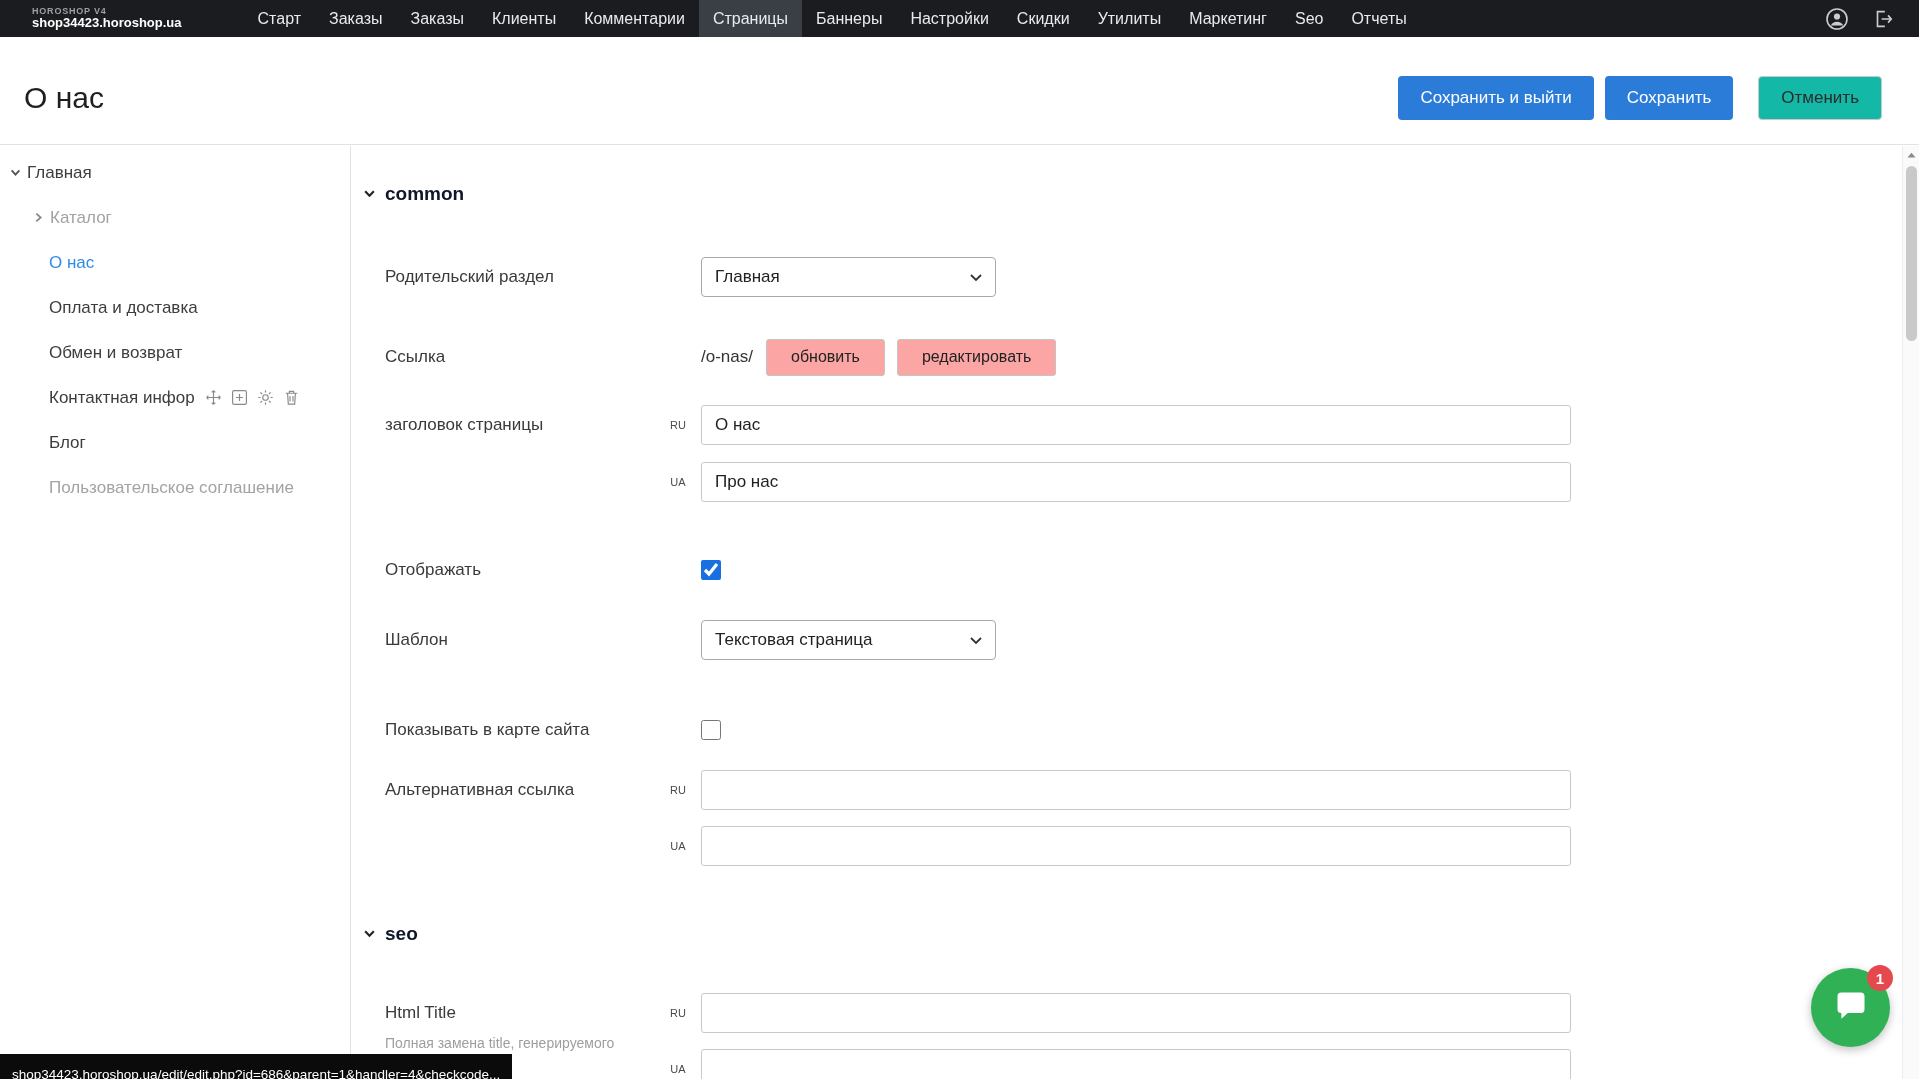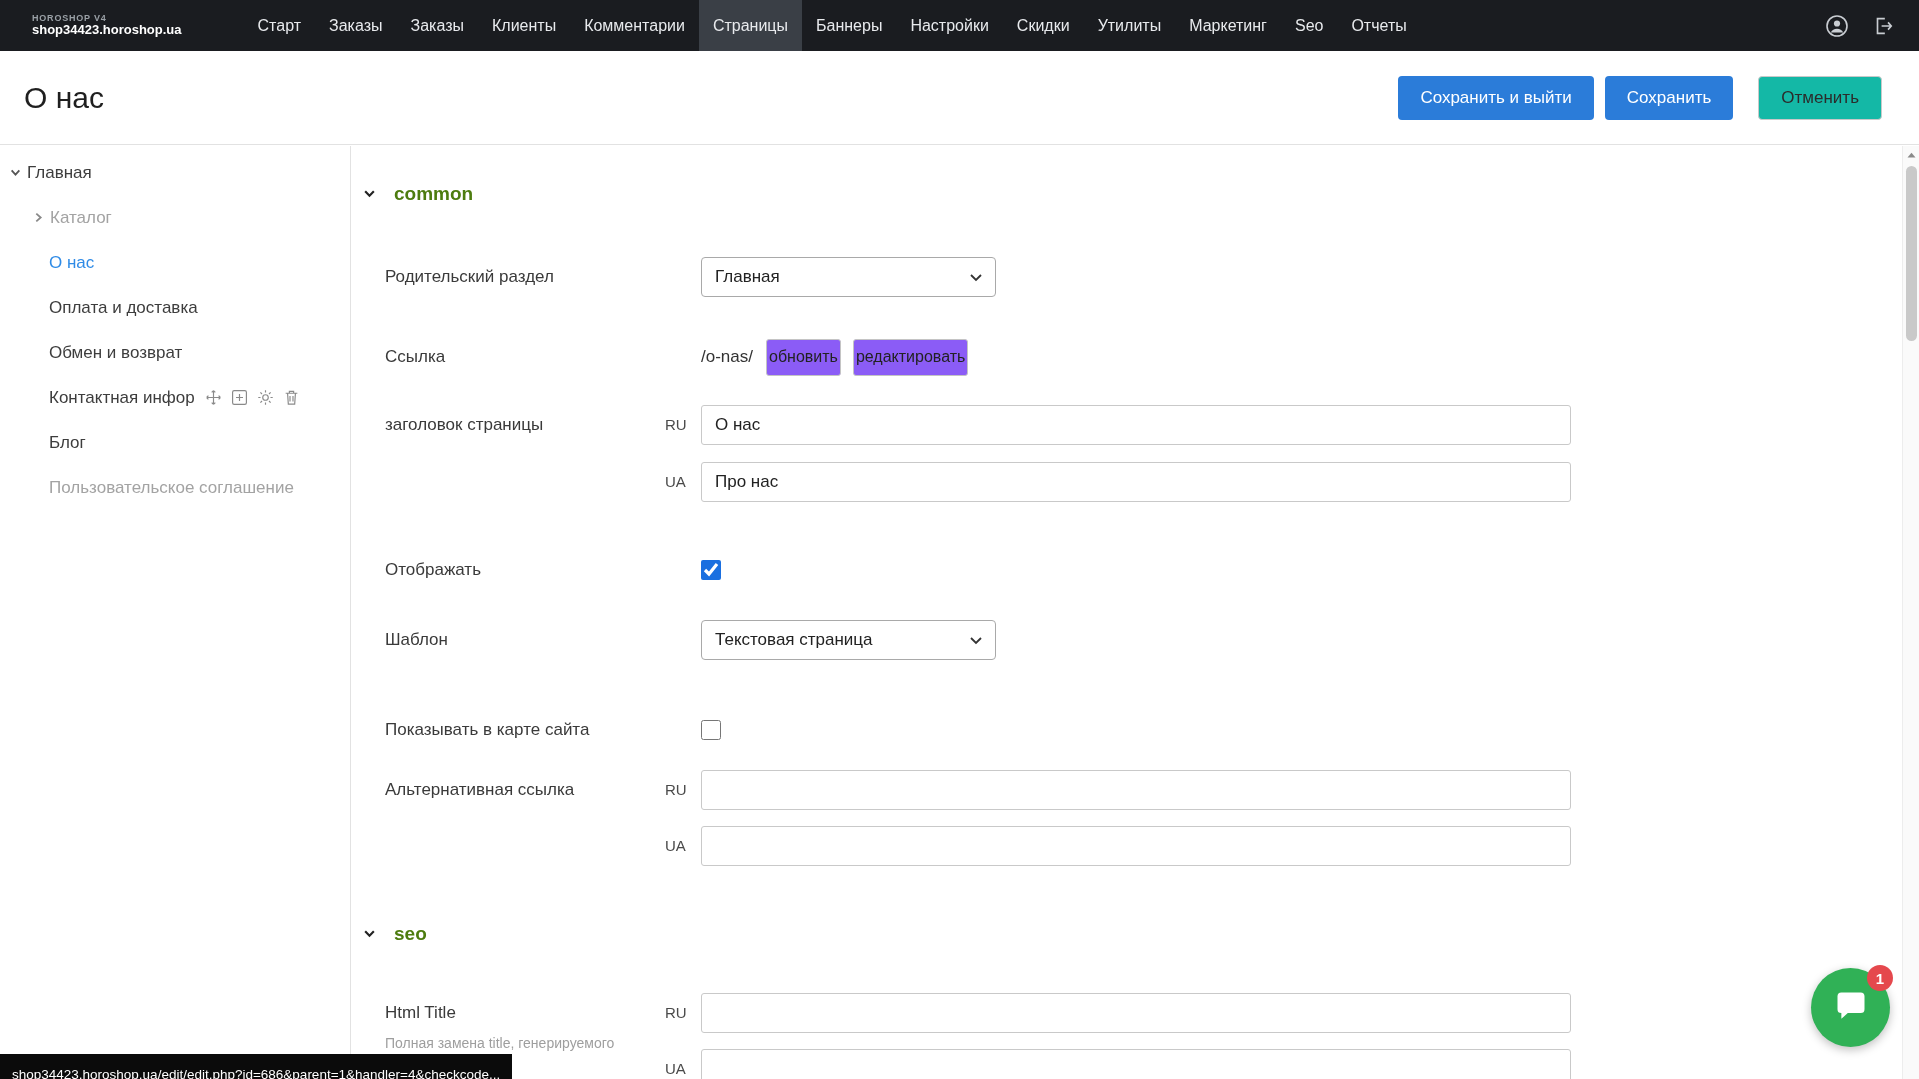--- a/index.html
+++ b/index.html
@@ -1,20 +1,20 @@
 <!DOCTYPE html>
 <html style="--accent: #2b7cd9; --link: #2f8be6; --navbar_bg: #1a1c20; --chat_green: #30b156; --badge_red: #e5484d; --checkbox: #1a6fe0;"><head>
 <meta charset="utf-8">
 <style>
   *{margin:0;padding:0;box-sizing:border-box}
   html,body{width:1919px;height:1079px;overflow:hidden}
   body{position:relative;font-family:"Liberation Sans",sans-serif;background:#fff;color:#333}
 
   
-  .navbar{position:absolute;top:0;left:0;right:0;height:51px;background:var(--navbar_bg,#1a1c20);display:flex;align-items:center;z-index:10}
+  .navbar{position:absolute;top:0;left:0;right:0;height:37px;background:var(--navbar_bg,#1a1c20);display:flex;align-items:center;z-index:10}
   .logo{margin-left:32px;line-height:1.12;cursor:pointer}
   .logo-small{font-size:9px;color:#9aa0a6;letter-spacing:.8px;font-weight:700}
   .logo-main{font-size:13px;color:#fff;font-weight:700}
   .nav-items{display:flex;height:100%;margin-left:62px}
   .nav-item{display:flex;align-items:center;padding:5px 14px;color:#e8eaed;font-size:16px;cursor:pointer;white-space:nowrap}
   .nav-item.active{background:#3a3f46}
   .nav-right{margin-left:auto;margin-right:24px;display:flex;gap:22px;align-items:center}
   .nav-icon{width:24px;height:24px;display:flex;align-items:center;justify-content:center;cursor:pointer}
 
   
@@ -32,30 +32,30 @@
   .tree-item.lvl1{padding-left:49px}
   .tree-item.lvl1.haschev{padding-left:33px}
   .tw{width:17px;display:inline-flex;align-items:center;flex:none}
   .tree-item.muted .tlabel{color:#a3a3a3}
   .tree-item.selected .tlabel{color:var(--link,#2f8be6)}
   .row-icons{display:flex;gap:9px;margin-left:10px;align-items:center}
   .row-icons span{display:inline-flex}
 
   
   .content{position:absolute;top:146px;left:352px;right:17px;bottom:0;overflow:hidden;padding:37px 0 0 33px;background:#fff}
-  .section-head{display:flex;align-items:flex-start;gap:18px;font-size:19px;font-weight:700;color:#4d7c0f;margin-left:-22px;cursor:pointer}
+  .section-head{display:flex;align-items:flex-start;gap:9px;font-size:19px;font-weight:700;color:#0f172a;margin-left:-22px;cursor:pointer}
   .section-head.sec-common{margin-bottom:52px}
   .section-head.sec-seo{margin-bottom:48px}
   .frow{display:grid;grid-template-columns:280px 1fr;align-items:start}
   .flabel{font-size:17px;color:#3a3a3a;line-height:40px}
   .ctl-line{display:flex;align-items:center;min-height:40px}
-  .lang{width:36px;font-size:15px;color:#4a4a4a;text-align:left;padding-right:10px;line-height:40px;flex:none}
+  .lang{width:36px;font-size:11px;color:#4a4a4a;text-align:center;padding-right:10px;line-height:40px;flex:none}
   .txt{width:870px;height:40px;border:1px solid #c9c9c9;border-radius:3px;font-size:17px;padding:0 13px;font-family:inherit;color:#222;outline:none}
   .select{width:295px;height:40px;border:1px solid #a9a9a9;border-radius:4px;display:flex;align-items:center;justify-content:space-between;padding:0 13px;font-size:17px;cursor:pointer;background:#fff;color:#222}
-  .sbtn{height:37px;padding:0 2px;background:#8b5cf6;border:1px solid #c4c4c4;border-radius:3px;font-size:16px;font-family:inherit;cursor:pointer;color:#222;margin-right:12px}
+  .sbtn{height:37px;padding:0 24px;background:#fca5a5;border:1px solid #c4c4c4;border-radius:3px;font-size:16px;font-family:inherit;cursor:pointer;color:#222;margin-right:12px}
   .link-path{font-size:17px;margin-right:13px;color:#333}
   .cb{width:20px;height:20px;accent-color:var(--checkbox,#1a6fe0);cursor:pointer}
   .hint{font-size:14px;color:#9e9e9e;line-height:1.25;margin-top:2px;white-space:nowrap}
   .mt17{margin-top:17px}
   .mt16{margin-top:16px}
   .mb40{margin-bottom:40px}.mb28{margin-bottom:28px}.mb48{margin-bottom:48px}
   .mb50{margin-bottom:50px}.mb30{margin-bottom:30px}.mb20{margin-bottom:20px}.mb57{margin-bottom:57px}
 
   
   .scrollbar{position:absolute;top:146px;right:0;width:17px;bottom:0;background:#fafafa;border-left:1px solid #ededed}

